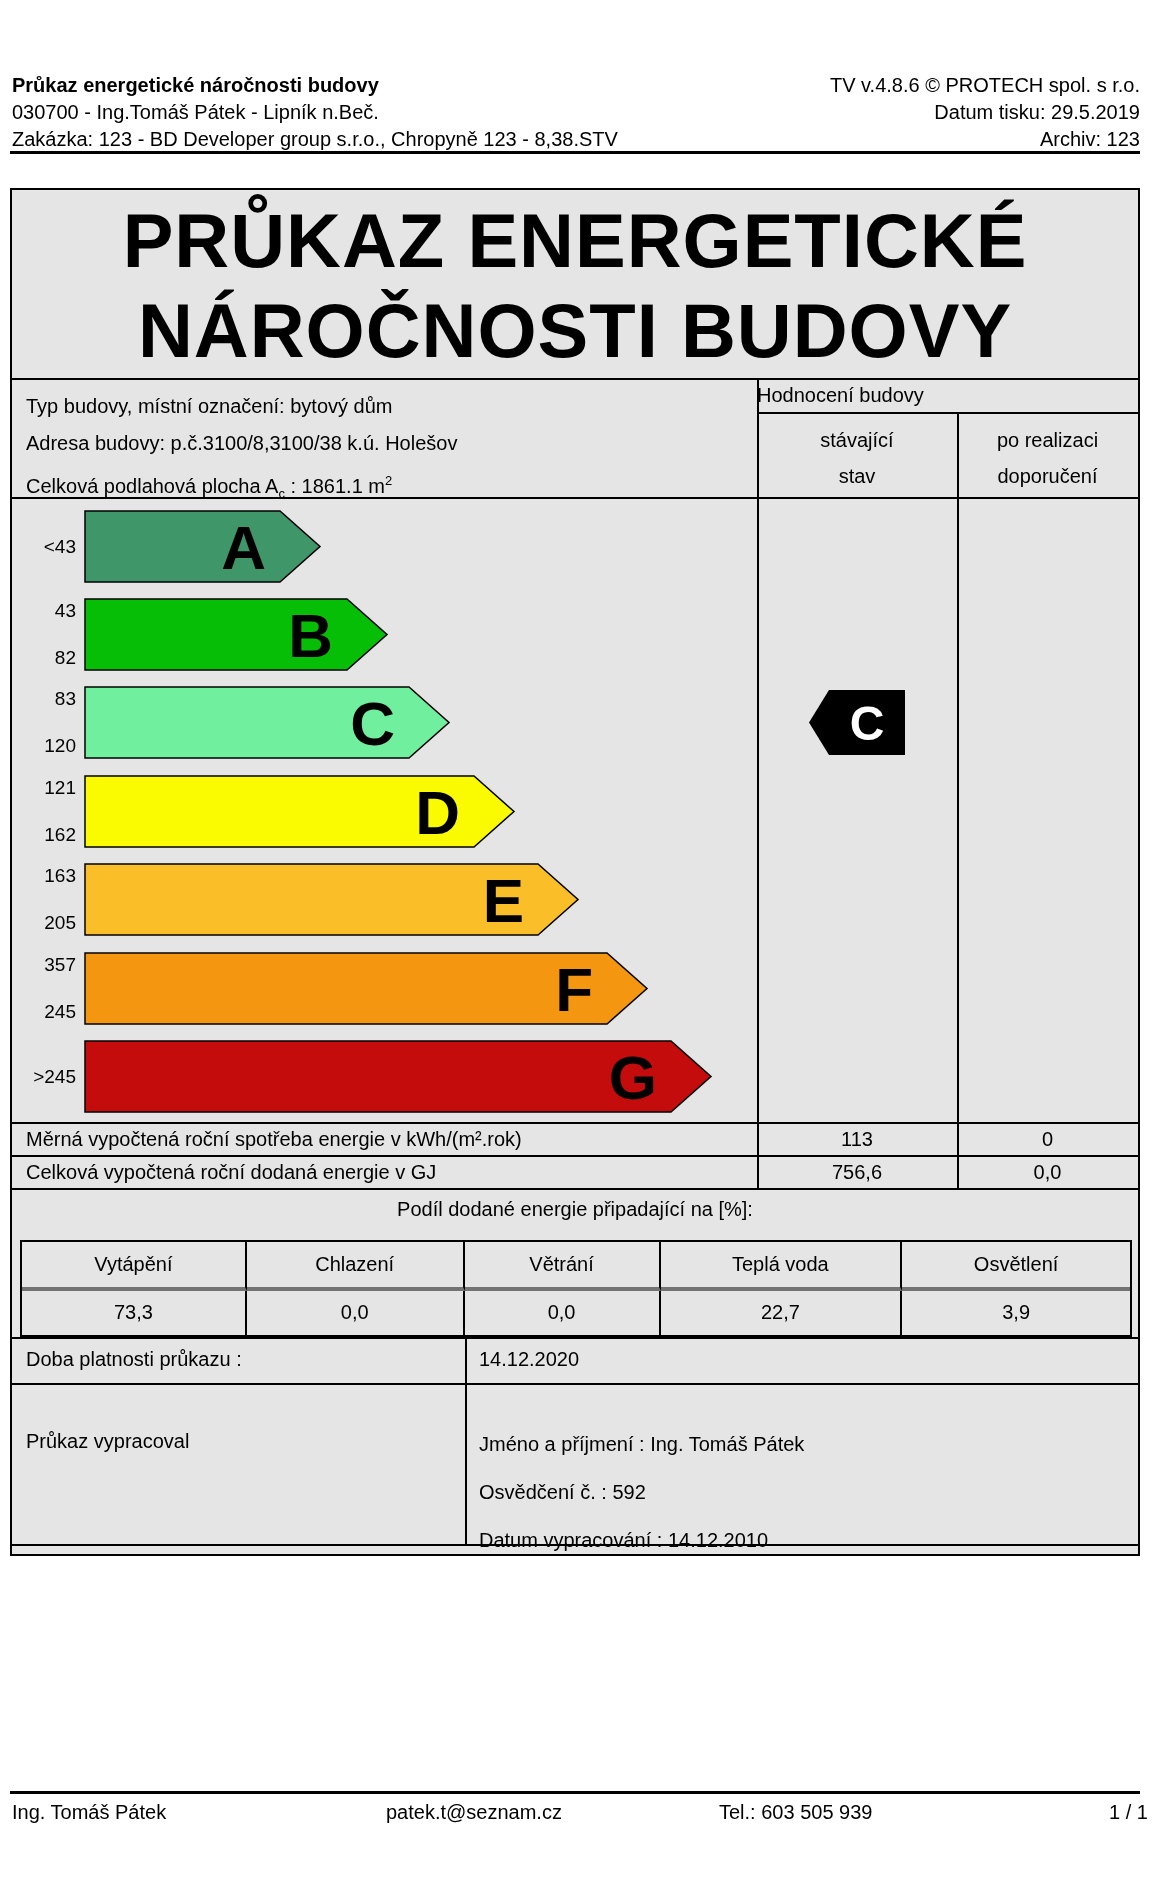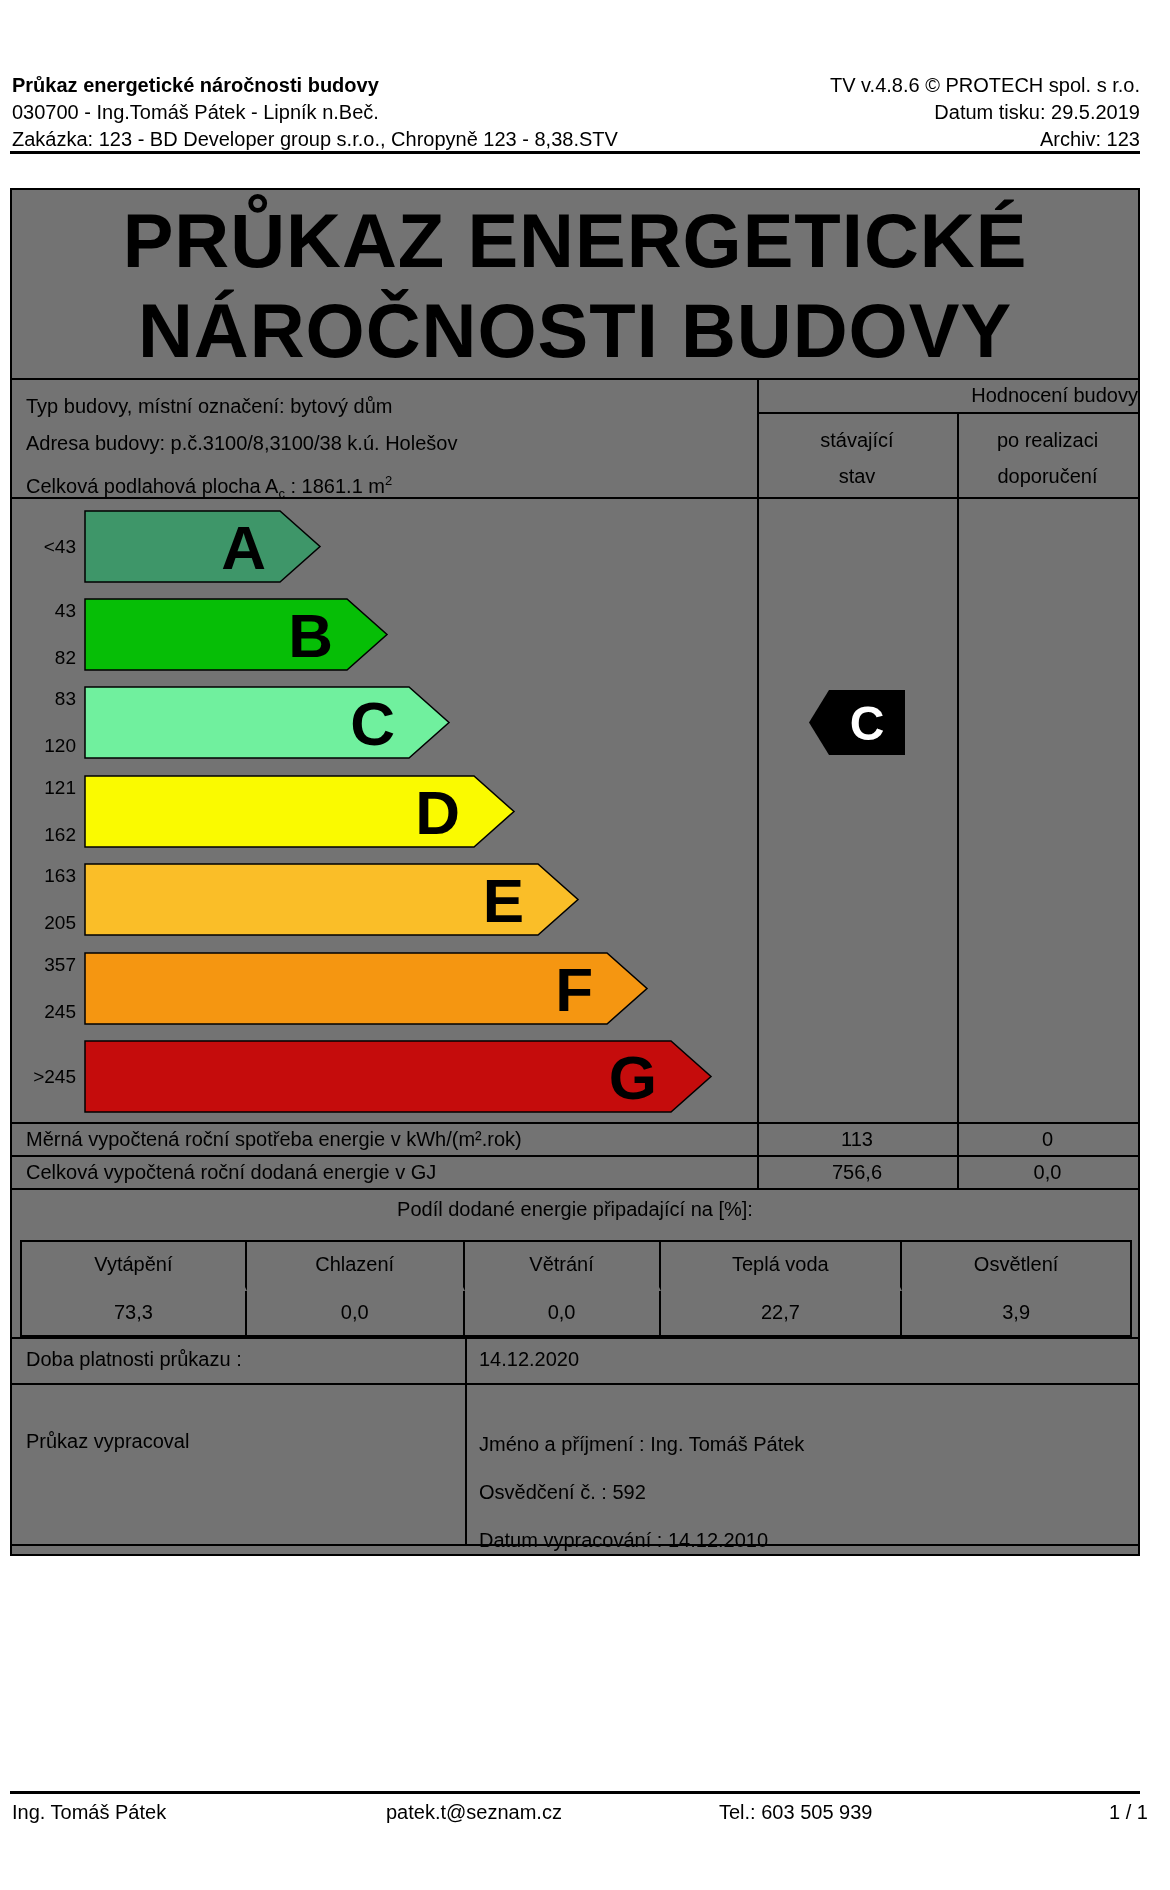--- a/index.html
+++ b/index.html
@@ -6,32 +6,32 @@
   body { background:#ffffff; font-family:"Liberation Sans", sans-serif; color:#000; }
   .page { position:relative; width:1170px; height:1844px; background:#fff; overflow:hidden; }
 
   
   .hdr-left { position:absolute; left:12px; top:72px; font-size:20px; line-height:27px; }
   .hdr-left .b1 { font-weight:bold; }
   .hdr-right { position:absolute; right:30px; top:72px; font-size:20px; line-height:27px; text-align:right; }
   .hdr-rule { position:absolute; left:10px; top:151px; width:1130px; height:3px; background:#000; }
 
   
-  .cert { position:absolute; left:10px; top:188px; width:1130px; height:1368px; border:2px solid #000; background:#737373; }
+  .cert { position:absolute; left:10px; top:188px; width:1130px; height:1368px; border:2px solid #000; background:#e5e5e5; }
   .hl { position:absolute; height:2px; background:#000; left:0; right:0; }
   .vl { position:absolute; width:2px; background:#000; }
 
   .cert-title { position:absolute; top:6px; left:0; width:100%; text-align:center;
                 font-size:76px; font-weight:bold; line-height:90px; letter-spacing:1px; }
 
   .info-block { position:absolute; left:14px; top:198px; width:710px; font-size:20px; line-height:37px; }
   sub { font-size:13px; }
   sup { font-size:13px; }
 
-  .rating-head { position:absolute; left:745px; width:381px; top:194px; text-align:right; font-size:20px; }
+  .rating-head { position:absolute; left:745px; width:381px; top:194px; text-align:left; font-size:20px; }
   .rating-col { position:absolute; top:232px; text-align:center; font-size:20px; line-height:36px; }
   .rating-col.c1 { left:745px; width:200px; }
   .rating-col.c2 { left:945px; width:181px; }
 
   
   #scale { position:absolute; left:0; top:0; }
   .band-row { position:absolute; left:0; width:745px; height:73px; }
   .band-labels { position:absolute; left:2px; top:0; width:62px; height:73px; display:flex;
                  flex-direction:column; justify-content:space-between; text-align:right;
                  font-size:19px; padding:2px 0; }

